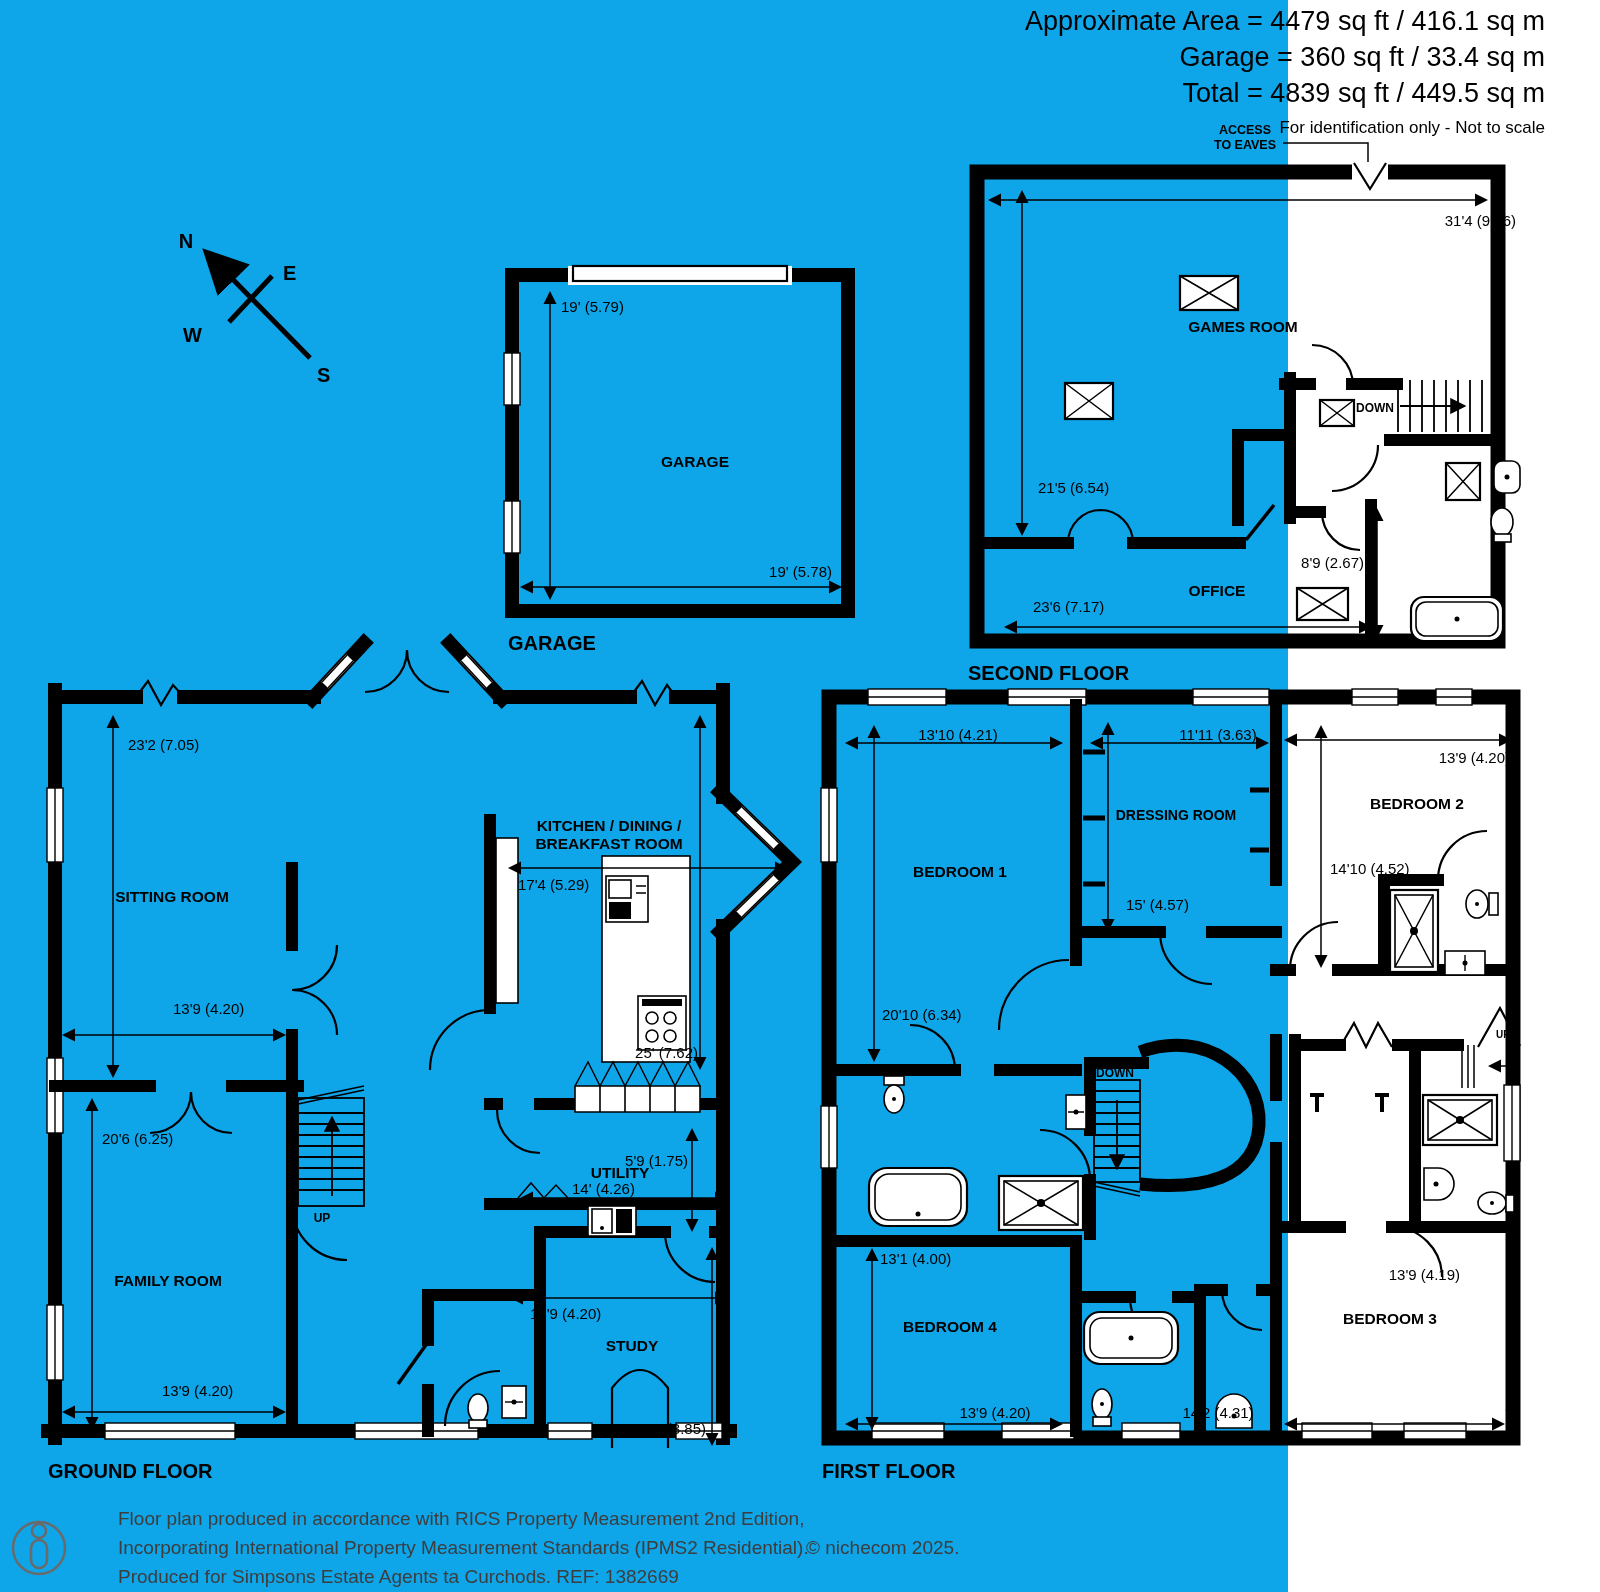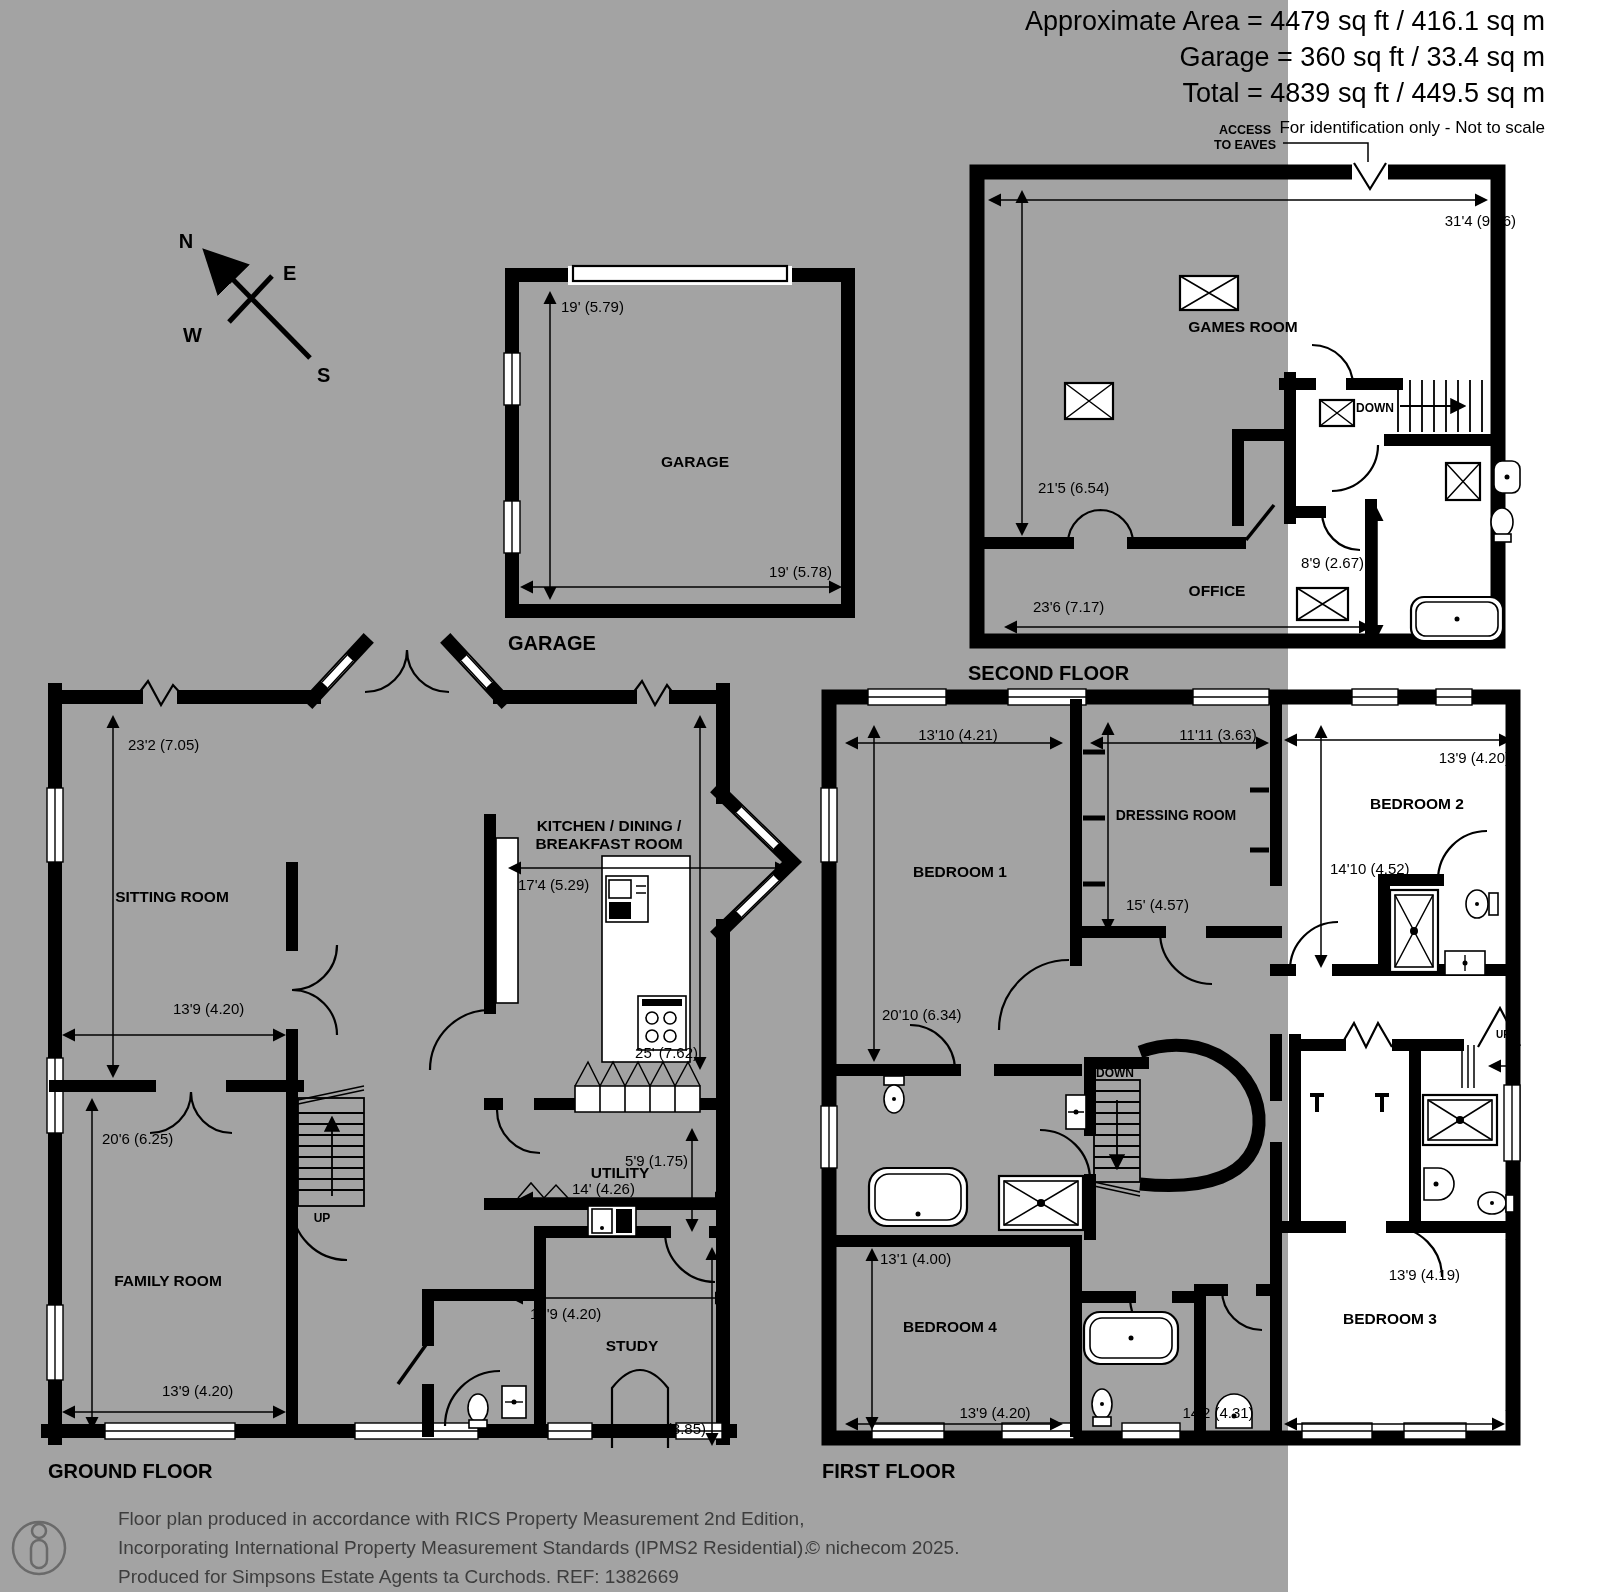--- a/index.html
+++ b/index.html
@@ -1,16 +1,16 @@
 <!DOCTYPE html>
 <html><head>
 <meta charset="utf-8">
 <style>
   html,body{margin:0;padding:0;background:#fff;}
-  .page{width:1288px;height:1592px;position:relative;background:#a3a3a3;font-family:"Liberation Sans",sans-serif;}
+  .page{width:1288px;height:1592px;position:relative;background:#0ea5e9;font-family:"Liberation Sans",sans-serif;}
   svg{display:block}
   text{font-family:"Liberation Sans",sans-serif;fill:#000;}
   .hdr{font-size:27px;}
   .sub{font-size:17px;}
   .accs{font-size:12.5px;font-weight:bold;}
   .room{font-size:15.5px;font-weight:bold;}
   .room-sm{font-size:14px;font-weight:bold;}
   .dimlab{font-size:15px;}
   .title{font-size:20px;font-weight:bold;}
   .tiny{font-size:12px;font-weight:bold;}

